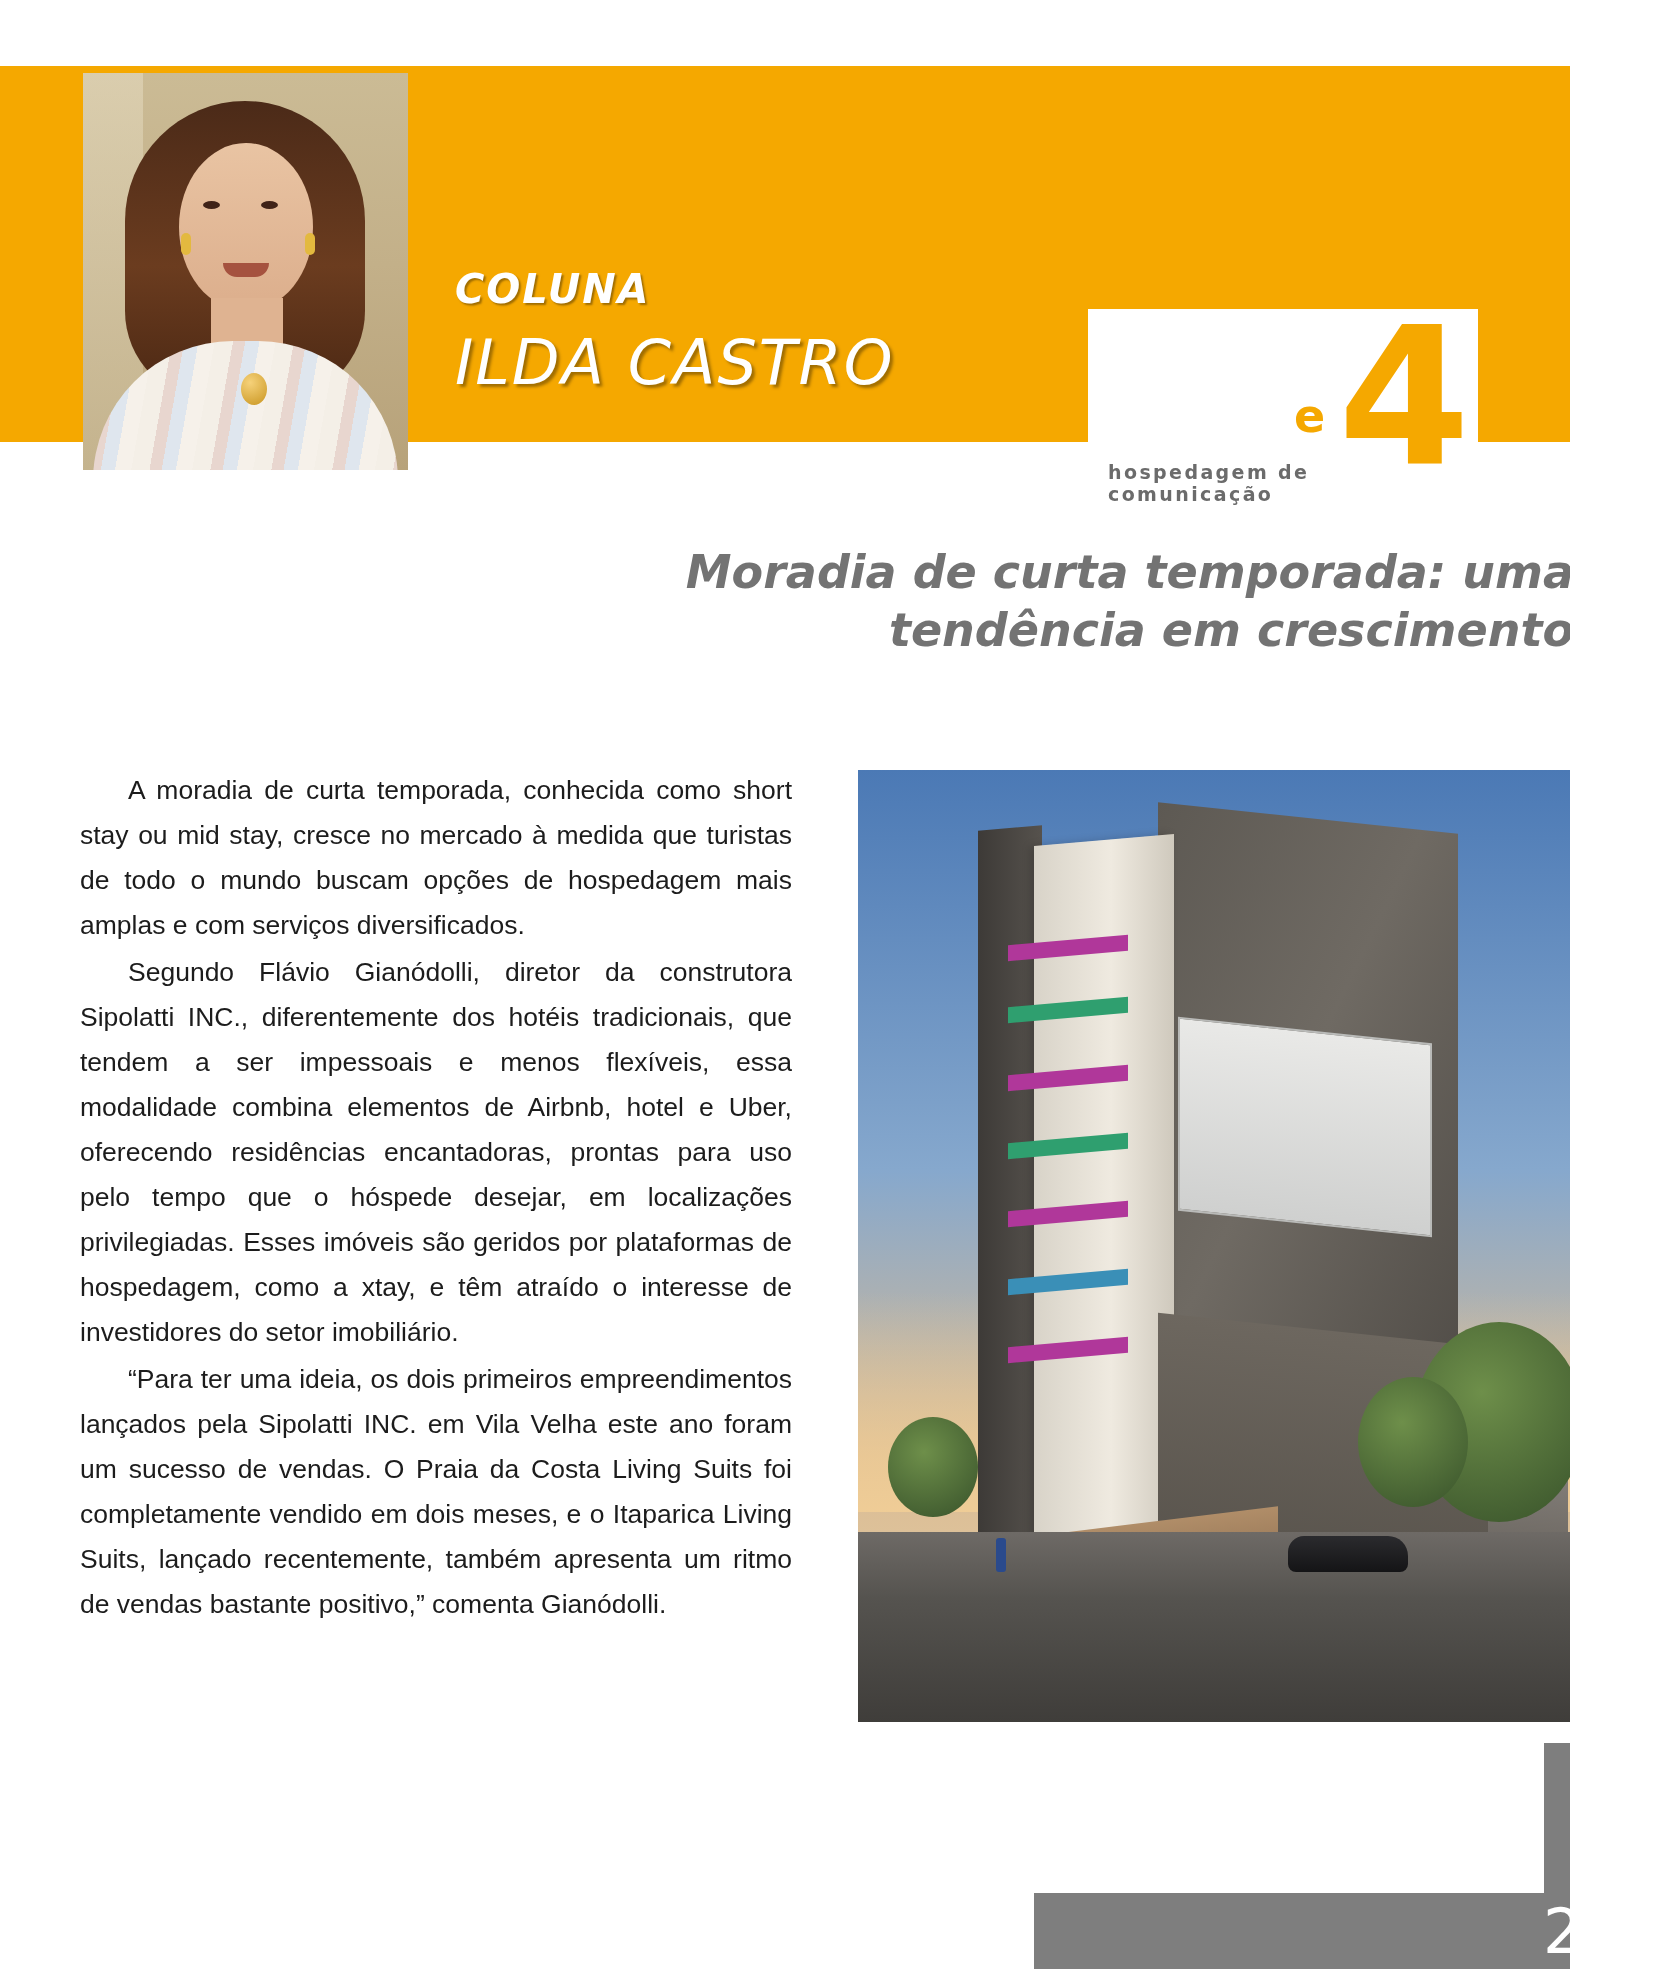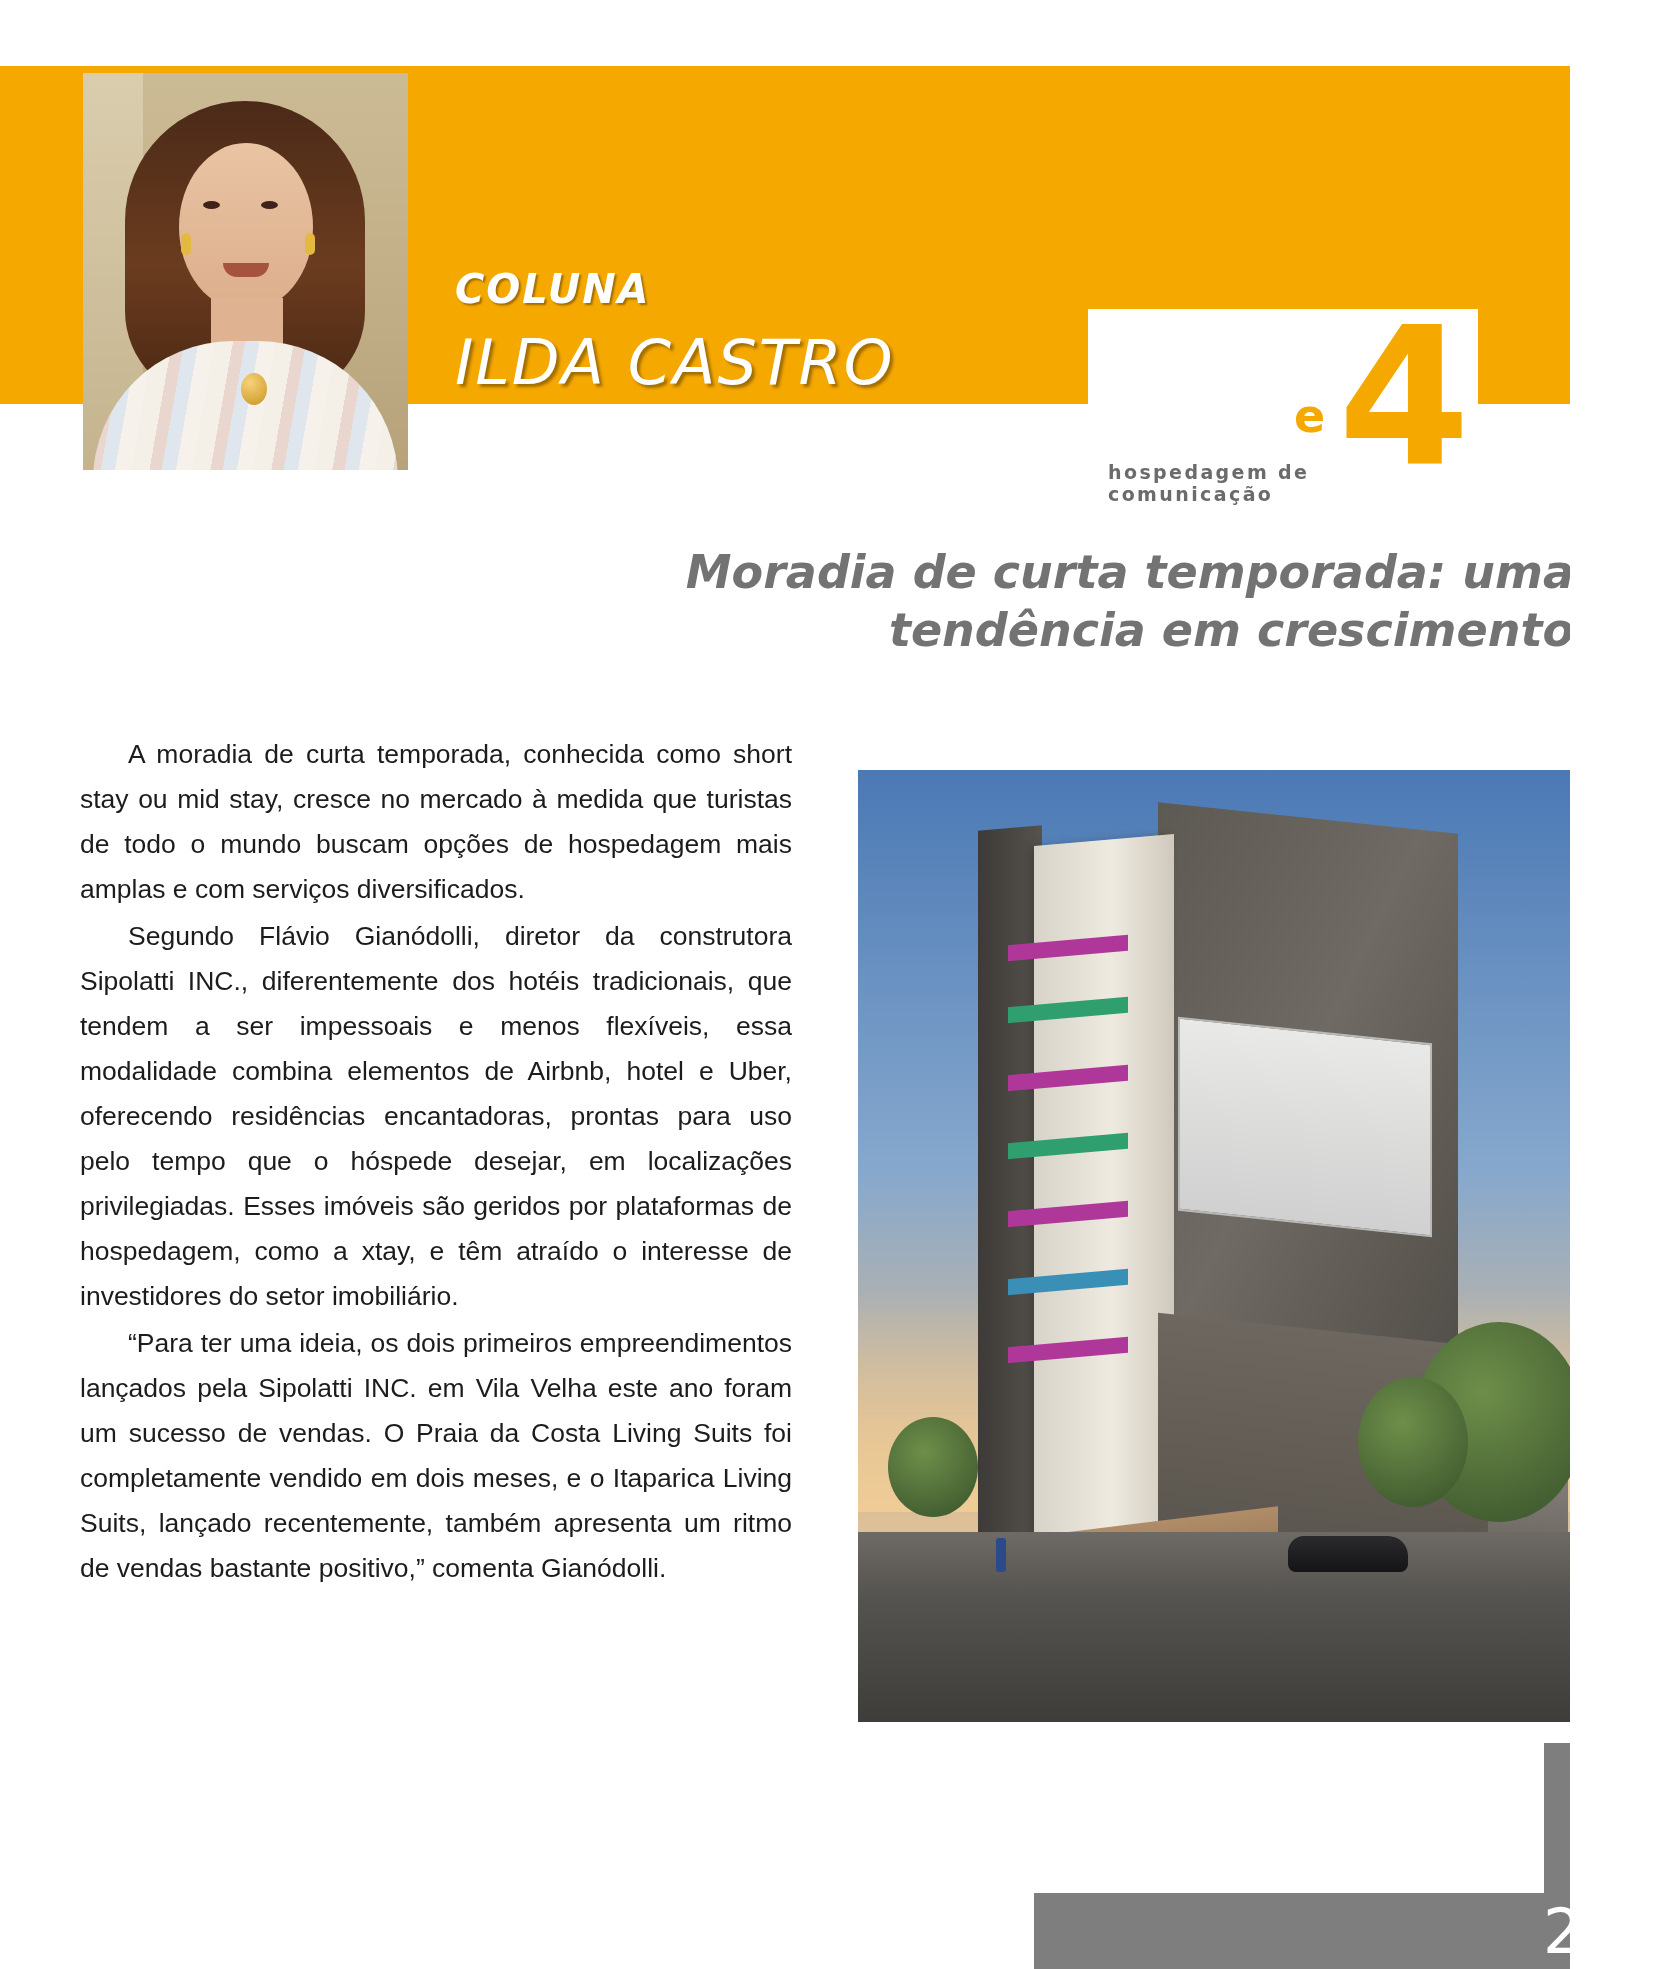--- a/index.html
+++ b/index.html
@@ -21,21 +21,21 @@
     width: 1654px;
     height: 1969px;
     background: #ffffff;
   }
   
   .header-banner {
     position: absolute;
     left: 0;
     top: 66px;
     width: 1570px;
-    height: 338px;
+    height: 376px;
     background: #f5a800;
     display: flex;
     align-items: center;
   }
   .portrait {
     position: absolute;
     left: 83px;
     top: 7px;
     width: 325px;
     height: 397px;
@@ -204,21 +204,21 @@
     font-family: "DejaVu Sans", sans-serif;
     font-style: italic;
     font-size: 46px;
     line-height: 58px;
     color: #737373;
   }
   
   .column-text {
     position: absolute;
     left: 80px;
-    top: 732px;
+    top: 768px;
     width: 712px;
     font-family: "Liberation Sans", sans-serif;
     font-size: 26.5px;
     line-height: 45px;
     color: #1c1c1c;
     text-align: justify;
   }
   .column-text p {
     margin: 0 0 2px 0;
     text-indent: 48px;

